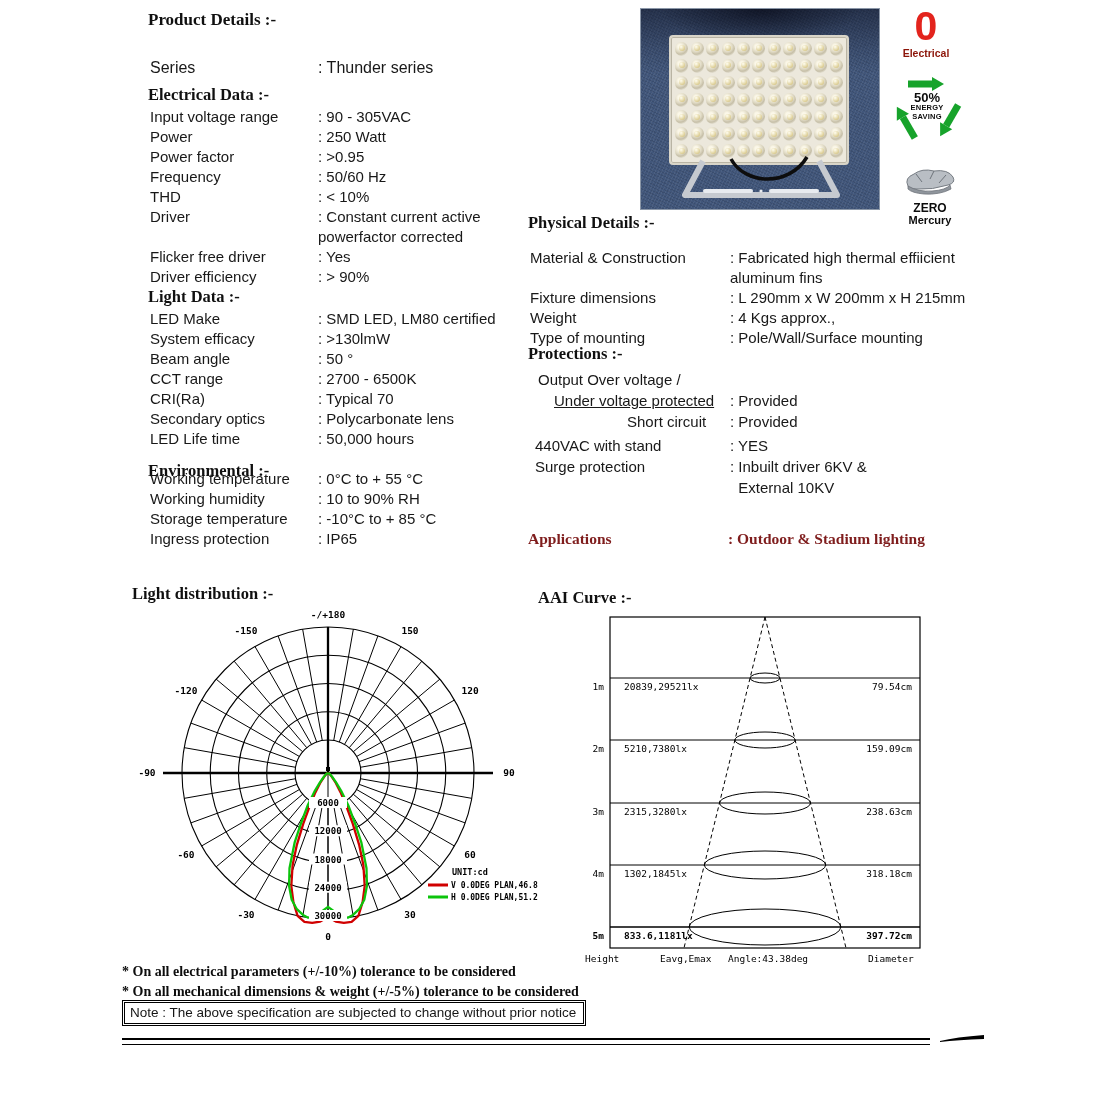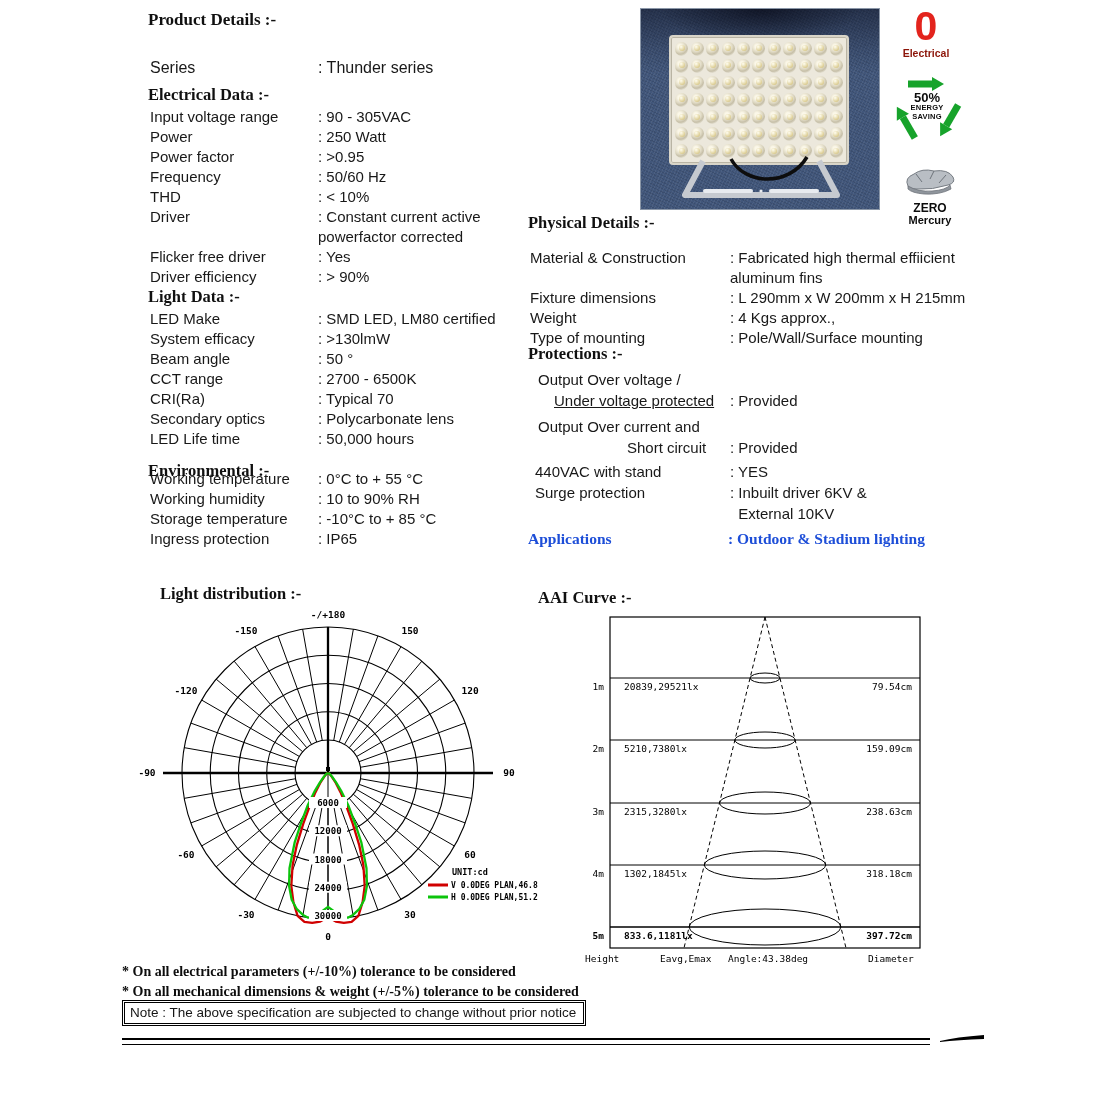--- a/index.html
+++ b/index.html
@@ -10,21 +10,21 @@
   .h-sub{font-size:16.5px;}
   .spec{font-size:15px;line-height:20px;color:#181818;}
   .spec-row{display:grid;grid-template-columns:168px 1fr;}
   .cols-200 .spec-row{grid-template-columns:200px 1fr;}
   .spec-label{white-space:nowrap;}
   .spec-val{white-space:pre-line;}
   .prot-line{position:relative;height:21px;font-size:15px;}
   .prot-label{white-space:nowrap;}
   .prot-val{position:absolute;left:200px;top:0;white-space:pre;}
   .apps-row{display:grid;grid-template-columns:200px 1fr;font-family:"Liberation Serif",serif;
-            font-weight:bold;font-size:15.5px;color:#1d4ed8;}
+            font-weight:bold;font-size:15.5px;color:#7f1d1d;}
   
   .photo{left:640px;top:8px;width:238px;height:200px;border:1px solid #8b97a8;
          background:
            radial-gradient(60% 26% at 50% 0%, rgba(0,0,10,0.55), rgba(0,0,0,0) 70%),
            linear-gradient(180deg, rgba(8,12,28,.5) 0%, rgba(8,12,28,.15) 20%, rgba(0,0,0,0) 32%),
            repeating-linear-gradient(115deg, rgba(255,255,255,.06) 0 1px, rgba(0,0,0,0) 1px 3px),
            repeating-linear-gradient(25deg, rgba(0,0,0,.10) 0 1px, rgba(0,0,0,0) 1px 3px),
            #41567a;}
   .panel{position:absolute;left:28px;top:26px;width:180px;height:130px;background:#ece8dc;
          border:2px solid #d9d5c8;border-radius:4px;box-shadow:0 0 0 1px #b9b4a4 inset;
@@ -168,21 +168,20 @@
       <div class="spec-row">
         <div class="spec-label">Type of mounting</div>
         <div class="spec-val">: Pole/Wall/Surface mounting</div>
       </div>
     </div>
 
   <div class="abs h-serif h-sub" style="left:528px;top:344px;">Protections :-</div>
   <div id="protection-lines" class="abs spec" style="left:530px;top:370px;width:440px;">
       <div class="prot-line" style="margin-top: 0px;"><span class="prot-label" style="margin-left: 8px;">Output Over voltage /</span><span class="prot-val"></span></div>
       <div class="prot-line" style="margin-top: 0px; text-decoration: underline;"><span class="prot-label" style="margin-left: 24px;">Under voltage protected</span><span class="prot-val">: Provided</span></div>
-      <div class="prot-line" style="margin-top: 5px;"><span class="prot-label" style="margin-left: 8px;">Output Over current and</span><span class="prot-val"></span></div>
       <div class="prot-line" style="margin-top: 0px;"><span class="prot-label" style="margin-left: 97px;">Short circuit</span><span class="prot-val">: Provided</span></div>
       <div class="prot-line" style="margin-top: 3px;"><span class="prot-label" style="margin-left: 5px;">440VAC with stand</span><span class="prot-val">: YES</span></div>
       <div class="prot-line" style="margin-top: 0px;"><span class="prot-label" style="margin-left: 5px;">Surge protection</span><span class="prot-val">: Inbuilt driver 6KV &amp;</span></div>
       <div class="prot-line" style="margin-top: 0px;"><span class="prot-label" style="margin-left: 5px;"></span><span class="prot-val">  External 10KV</span></div>
     </div>
 
   <div class="abs apps-row" style="left:528px;top:530px;width:440px;">
     <span>Applications</span>
     <span>: Outdoor &amp; Stadium lighting</span>
   </div>
@@ -306,21 +305,21 @@
   <div class="abs badge" style="left:896px;top:164px;width:68px;">
     <svg width="64" height="34" viewBox="0 0 64 34">
       <path d="M10,22 Q6,14 16,10 Q24,4 36,7 Q50,5 55,13 Q58,19 50,21 Q34,26 20,25 Q11,25 10,22 Z" fill="#b9bec4" stroke="#777d84" stroke-width="1"></path>
       <path d="M10,22 Q20,28 34,27 Q48,26 52,21 L53,25 Q42,31 26,30 Q14,29 10,25 Z" fill="#8f959c" stroke="#6e747b" stroke-width="0.8"></path>
       <path d="M18,10 L24,18 M36,7 L32,15 M48,11 L41,19" stroke="#6e747b" stroke-width="1" fill="none"></path>
     </svg>
     <div class="merc-zero">ZERO</div>
     <div class="merc-word">Mercury</div>
   </div>
 
-  <div class="abs h-serif h-sub" style="left:160px;top:584px;">Light distribution :-</div>
+  <div class="abs h-serif h-sub" style="left:132px;top:584px;">Light distribution :-</div>
   <svg id="polar-chart" class="abs" style="left:118px;top:598px;" width="420" height="356" viewBox="0 0 420 356">
       <line x1="210" y1="208" x2="210" y2="321" stroke="#000" stroke-width="1"></line>
       <line x1="215.7303898630087" y1="207.49865584940287" x2="235.35263393937183" y2="318.78193193978234" stroke="#000" stroke-width="1"></line>
       <line x1="221.28666472974706" y1="206.009856485935" x2="259.9349409255476" y2="312.19512263474263" stroke="#000" stroke-width="1"></line>
       <line x1="226.5" y1="203.57883832488648" x2="283" y2="301.43970895252806" stroke="#000" stroke-width="1"></line>
       <line x1="231.2119911196558" y1="200.27946662292626" x2="303.84699101423473" y2="286.8424886953708" stroke="#000" stroke-width="1"></line>
       <line x1="235.27946662292626" y1="196.2119911196558" x2="321.8424886953708" y2="268.84699101423473" stroke="#000" stroke-width="1"></line>
       <line x1="238.57883832488648" y1="191.5" x2="336.439708952528" y2="248" stroke="#000" stroke-width="1"></line>
       <line x1="241.00985648593496" y1="186.28666472974706" x2="347.1951226347426" y2="224.93494092554766" stroke="#000" stroke-width="1"></line>
       <line x1="242.49865584940287" y1="180.7303898630087" x2="353.78193193978234" y2="200.35263393937186" stroke="#000" stroke-width="1"></line>

